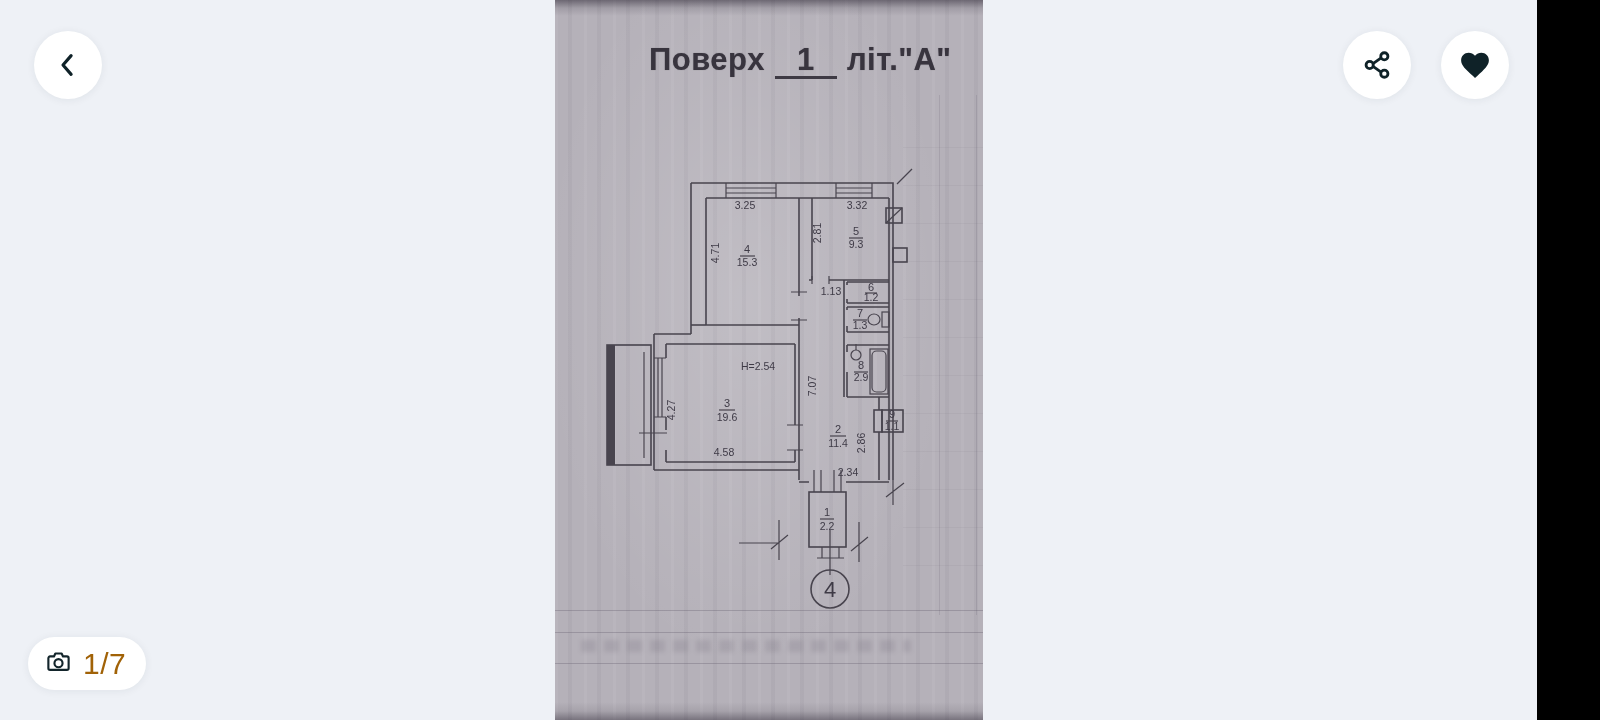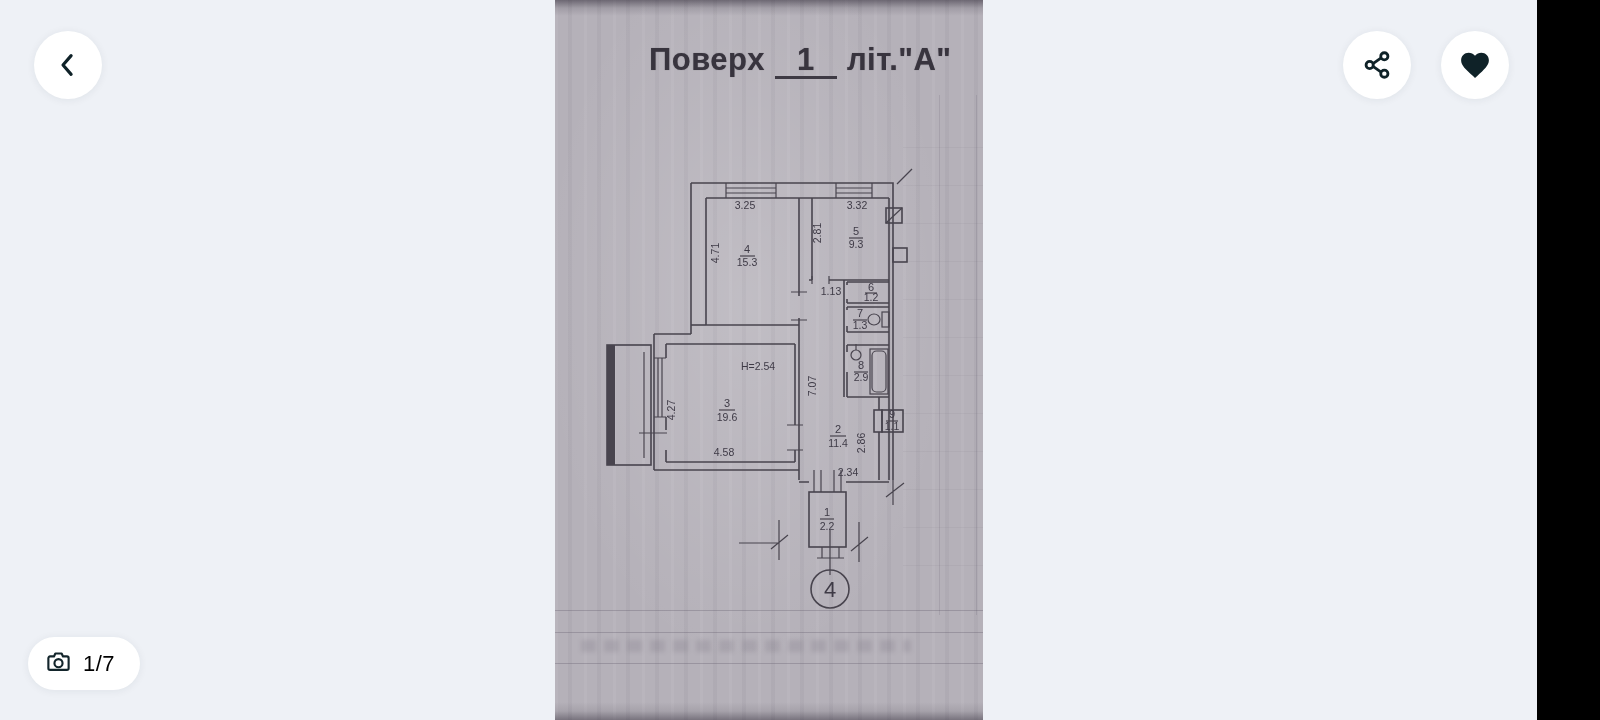--- a/index.html
+++ b/index.html
@@ -15,21 +15,21 @@
                 box-shadow:0 1px 8px rgba(30,40,60,.07); cursor:pointer; }
   .btn-back { left:34px; top:31px; }
   .btn-share { left:1343px; top:31px; }
   .btn-fav { left:1441px; top:31px; }
   .circle-btn svg { display:block; }
 
   
   .counter-pill { position:absolute; left:28px; top:637px; height:53px; min-width:112px;
                   background:#fff; border-radius:27px; display:flex; align-items:center;
                   padding:0 20px 0 17px; gap:11px; box-shadow:0 1px 8px rgba(30,40,60,.07); cursor:pointer; }
-  .counter-pill .label { font-size:22px; color:#000000; font-weight:500; letter-spacing:.5px; }
+  .counter-pill .label { font-size:30px; color:#a16207; font-weight:500; letter-spacing:.5px; }
 
   
   .photo { position:absolute; left:555px; top:0; width:428px; height:720px;
            background:
              radial-gradient(ellipse at 45% 42%, rgba(255,255,255,.16), transparent 62%),
              repeating-linear-gradient(90deg, rgba(255,255,255,.055) 0 3px, transparent 3px 13px,
                 rgba(60,54,72,.05) 13px 17px, transparent 17px 29px),
              #b5b1b9; }
   .photo::before { content:""; position:absolute; left:0; top:0; right:0; height:16px;
              background:linear-gradient(180deg, rgba(36,30,44,.5), rgba(36,30,44,.14) 8px, transparent 16px); }

